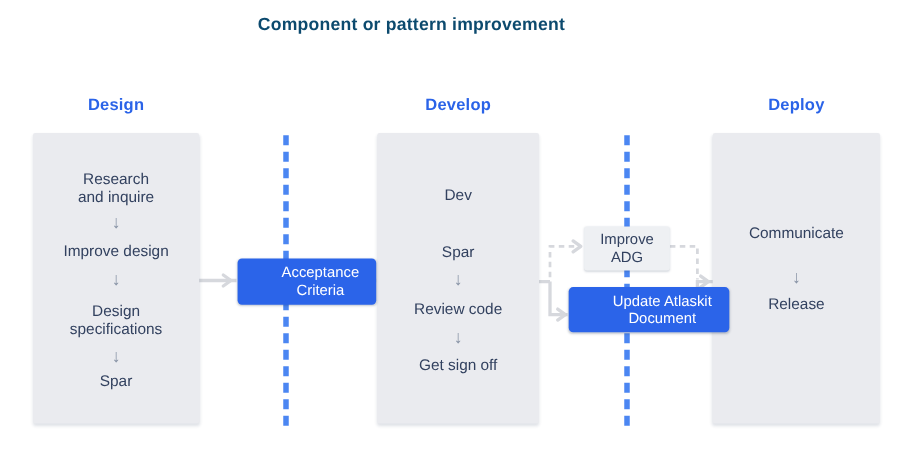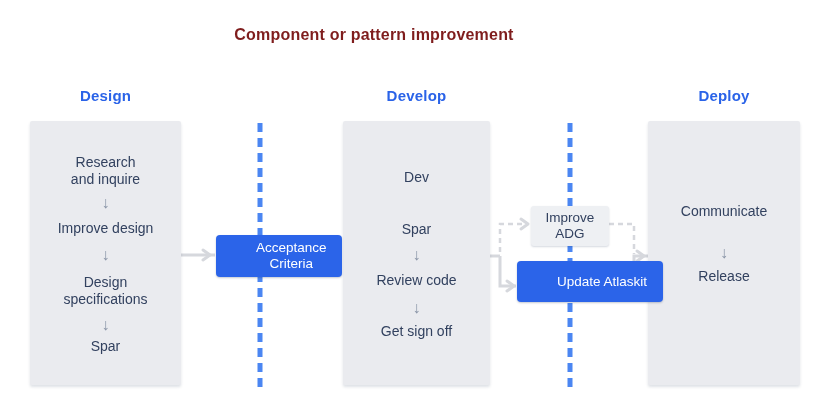--- a/index.html
+++ b/index.html
@@ -2,22 +2,22 @@
 <html><head>
 <meta charset="utf-8">
 <style>
   html,body{margin:0;padding:0;background:#ffffff;}
   .canvas{
     position:relative;width:828px;height:414px;background:#ffffff;overflow:hidden;
     font-family:"Liberation Sans", sans-serif;
   }
   svg.connector-layer{position:absolute;left:0;top:0;z-index:1;}
   .diagram-title{
-    position:absolute;left:0;top:26px;width:748px;text-align:center;
-    font-size:16px;font-weight:bold;color:#7f1d1d;letter-spacing:.2px;z-index:4;
+    position:absolute;left:0;top:14px;width:748px;text-align:center;
+    font-size:16px;font-weight:bold;color:#0c4a6e;letter-spacing:.2px;z-index:4;
   }
   .phase-header{
     position:absolute;top:87px;text-align:center;font-size:15px;font-weight:bold;
     color:#2a63e8;letter-spacing:.2px;z-index:4;
   }
   .bigbox{
     position:absolute;top:121px;height:264px;background:#eaebef;border-radius:2px;
     box-shadow:0 2px 3px rgba(23,43,77,.14);z-index:2;
   }
   .step{
@@ -141,16 +141,17 @@
   <div class="graynode" style="left:531px;top:206px;width:78px;height:40px;">
     <div>
       <span>Improve</span>
       <span>ADG</span>
     </div>
   </div>
 
   <div class="bluenode" style="left:517px;top:261px;width:106px;height:41px;">
     <div>
       <span>Update Atlaskit</span>
+      <span>Document</span>
     </div>
   </div>
 
 </div>
 
 </body></html>

